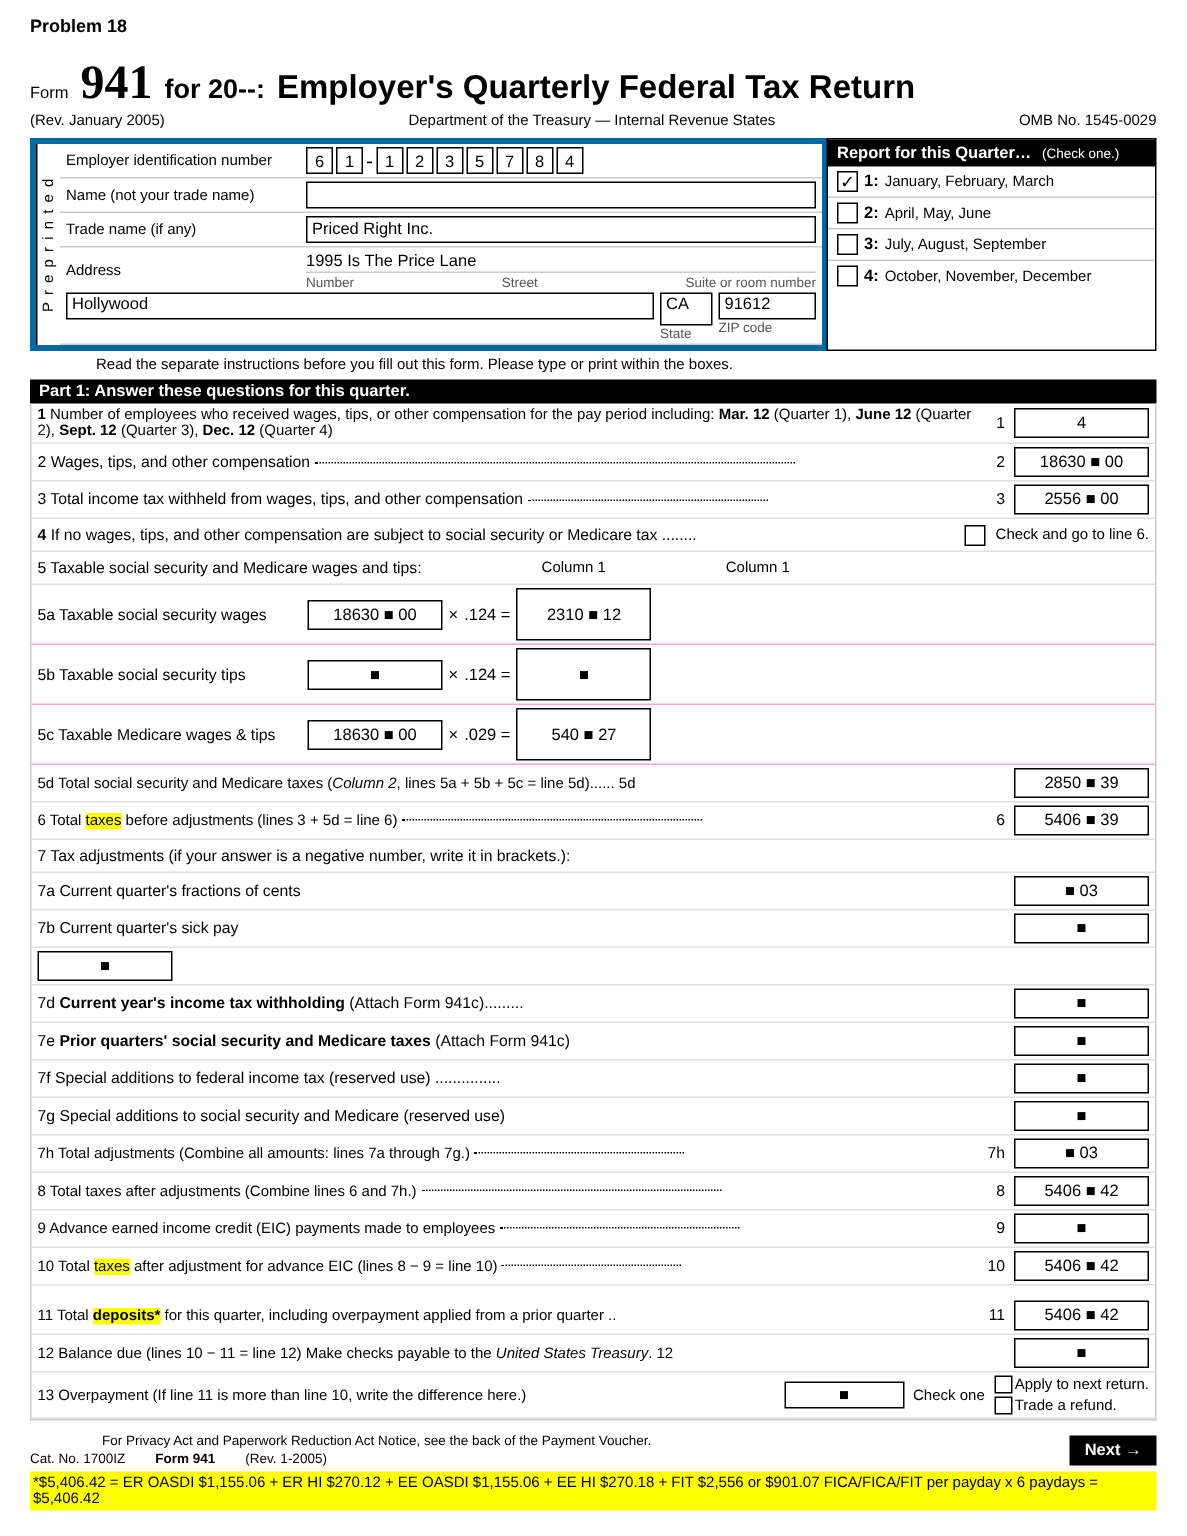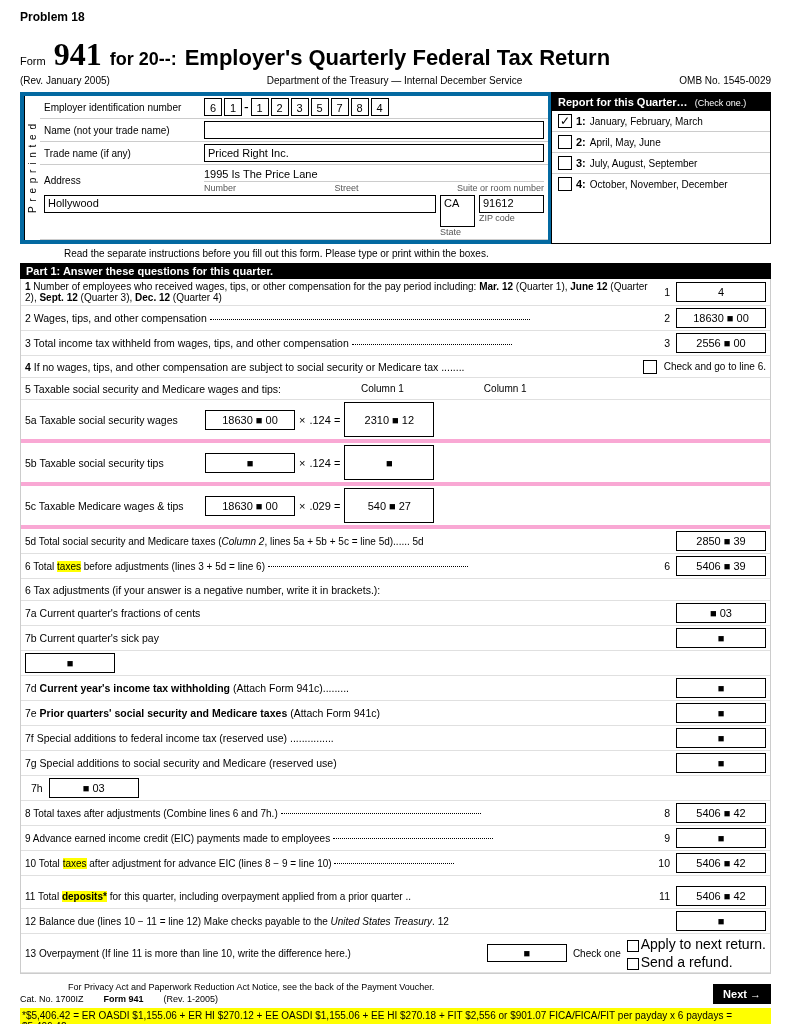--- a/index.html
+++ b/index.html
@@ -46,56 +46,56 @@
     .quarter-option { display: flex; align-items: center; gap: 4px; padding: 3px 6px; border-bottom: 1px solid #ccc; }
     .quarter-checkbox { width: 14px; height: 14px; border: 1px solid #000; background: #fff; display: flex; align-items: center; justify-content: center; font-size: 12px; flex-shrink: 0; }
     .quarter-checkbox.checked { background: #fff; }
     .quarter-num { font-weight: bold; font-size: 11px; }
     .quarter-text { font-size: 10px; }
     .read-note { font-size: 10px; margin: 4px 0; padding-left: 44px; }
     .part1-header { background: #000; color: #fff; font-size: 11px; font-weight: bold; padding: 2px 6px; margin-bottom: 0; }
     .line-row { display: flex; align-items: center; padding: 2px 4px; border-bottom: 1px solid #e0e0e0; min-height: 22px; }
     .line-text { flex: 1; font-size: 10.5px; }
     .line-box { border: 1px solid #000; min-width: 90px; height: 20px; display: flex; align-items: center; justify-content: center; font-size: 11px; padding: 0 4px; }
-    .line5-row { display: flex; align-items: center; padding: 2px 4px; border-bottom: 4px solid #f9a8d4; min-height: 22px; }
+    .line5-row { display: flex; align-items: center; padding: 2px 4px; border-bottom: 1px solid #f9a8d4; min-height: 22px; }
     .line5-label { width: 180px; font-size: 10.5px; flex-shrink: 0; }
     .line5-box1 { border: 1px solid #000; width: 90px; height: 20px; display: flex; align-items: center; justify-content: center; font-size: 11px; }
     .mult-sign { margin: 0 4px; font-size: 11px; }
     .rate { font-size: 11px; margin-right: 4px; }
     .line5-box2 { border: 1px solid #000; width: 90px; height: 35px; display: flex; align-items: center; justify-content: center; font-size: 11px; }
     .adj-row { display: flex; align-items: center; padding: 2px 4px; border-bottom: 1px solid #e0e0e0; min-height: 22px; }
     .adj-label { flex: 1; font-size: 10.5px; }
     .adj-box { border: 1px solid #000; width: 90px; height: 20px; display: flex; align-items: center; justify-content: center; font-size: 11px; }
     .highlighted { background: #ffff00; }
     .footer-row { display: flex; justify-content: space-between; align-items: center; font-size: 9px; margin-top: 6px; }
     .next-btn { background: #000; color: #fff; font-size: 11px; font-weight: bold; padding: 4px 10px; display: inline-block; }
     .bottom-note { background: #ffff00; font-size: 10px; margin-top: 4px; padding: 2px; }
     .check-go { font-size: 10px; text-align: right; }
     .overpayment-row { display: flex; align-items: center; padding: 2px 4px; border-bottom: 1px solid #e0e0e0; min-height: 22px; }
     .check-options { display: flex; flex-direction: column; gap: 2px; margin-left: 4px; }
-    .check-option { display: flex; align-items: flex-end; gap: 2px; font-size: 14px; }
+    .check-option { display: flex; align-items: flex-end; gap: 2px; font-size: 10px; }
     .small-check { border: 1px solid #000; width: 12px; height: 12px; }
   </style>
 </head>
 <body>
 
 <div>
   <span class="problem-num">Problem 18</span>
 </div>
 
 <div class="form-header">
   <span style="font-size:11px;">Form</span>
   <span class="form-941">941</span>
   <span class="for-20">for 20--:</span>
   <span class="form-title">Employer's Quarterly Federal Tax Return</span>
 </div>
 
 <div class="form-subtitle-row">
   <span>(Rev. January 2005)</span>
-  <span>Department of the Treasury — Internal December Service</span>
+  <span>Department of the Treasury — Internal Revenue States</span>
   <span>OMB No. 1545-0029</span>
 </div>
 
 <div style="display:flex; gap:0;">
 
   <div class="left-inner" style="flex:1; border:4px solid #0369a1;">
     <div class="preprinted-label">P r e p r i n t e d</div>
     <div style="flex:1;">
 
       <div class="ein-row">
@@ -134,21 +134,21 @@
               <span style="flex:1; text-align:center;">Street</span>
               <span>Suite or room number</span>
             </div>
           </div>
         </div>
         <div class="address-bottom">
           <div style="flex:1;">
             <div style="border:1px solid #000; height:18px; padding:1px 3px; font-size:11px;">Hollywood</div>
           </div>
           <div style="width:35px;">
-            <div style="border:1px solid #000; height:32px; padding:1px 3px; font-size:11px;">CA</div>
+            <div style="border:1px solid #000; height:22px; padding:1px 3px; font-size:11px;">CA</div>
             <div class="addr-sub-label">State</div>
           </div>
           <div style="width:65px;">
             <div style="border:1px solid #000; height:18px; padding:1px 3px; font-size:11px;">91612</div>
             <div class="addr-sub-label">ZIP code</div>
           </div>
         </div>
       </div>
     </div>
   </div>
@@ -264,21 +264,21 @@
   <div class="line-row">
     <div class="line-text" style="font-size:10px;">
       6 Total <span class="highlighted">taxes</span> before adjustments (lines 3 + 5d = line 6)
       <span style="border-bottom:1px dotted #000; display:inline-block; width:200px; vertical-align:middle;"></span>
     </div>
     <span style="margin:0 6px; font-size:10.5px;">6</span>
     <div class="line-box">5406 ■ 39</div>
   </div>
 
   <div class="line-row">
-    <span style="font-size:10.5px;">6 Tax adjustments (if your answer is a negative number, write it in brackets.):</span>
+    <span style="font-size:10.5px;">7 Tax adjustments (if your answer is a negative number, write it in brackets.):</span>
   </div>
 
   <div class="adj-row">
     <div class="adj-label" style="font-size:10.5px;">7a Current quarter's fractions of cents</div>
     <div class="adj-box">■ 03</div>
   </div>
 
   <div class="adj-row">
     <div class="adj-label" style="font-size:10.5px;">7b Current quarter's sick pay</div>
     <div class="adj-box">■</div>
@@ -302,20 +302,24 @@
     <div class="adj-label" style="font-size:10.5px;">7f Special additions to federal income tax (reserved use) ...............</div>
     <div class="adj-box">■</div>
   </div>
 
   <div class="adj-row">
     <div class="adj-label" style="font-size:10.5px;">7g Special additions to social security and Medicare (reserved use)</div>
     <div class="adj-box">■</div>
   </div>
 
   <div class="line-row">
+    <div class="line-text" style="font-size:10px;">
+      7h Total adjustments (Combine all amounts: lines 7a through 7g.)
+      <span style="border-bottom:1px dotted #000; display:inline-block; width:140px; vertical-align:middle;"></span>
+    </div>
     <span style="margin:0 6px; font-size:10.5px;">7h</span>
     <div class="line-box">■ 03</div>
   </div>
 
   <div class="line-row">
     <div class="line-text" style="font-size:10px;">
       8 Total taxes after adjustments (Combine lines 6 and 7h.)
       <span style="border-bottom:1px dotted #000; display:inline-block; width:200px; vertical-align:middle;"></span>
     </div>
     <span style="margin:0 6px; font-size:10.5px;">8</span>
@@ -367,21 +371,21 @@
     <div style="display:flex; align-items:center; gap:4px; margin-left:6px; font-size:10px;">
       <span>Check one</span>
     </div>
     <div class="check-options" style="margin-left:6px;">
       <div class="check-option">
         <div class="small-check"></div>
         <span>Apply to next return.</span>
       </div>
       <div class="check-option">
         <div class="small-check"></div>
-        <span>Send a refund.</span>
+        <span>Trade a refund.</span>
       </div>
     </div>
   </div>
 
 </div>
 
 <div class="footer-row" style="margin-top:8px; display:flex; justify-content:space-between; align-items:flex-end;">
   <div>
     <div style="font-size:9px;padding-left:48px;">For Privacy Act and Paperwork Reduction Act Notice, see the back of the Payment Voucher.</div>
     <div style="font-size:9px; display:flex; gap:20px; margin-top:2px;">

